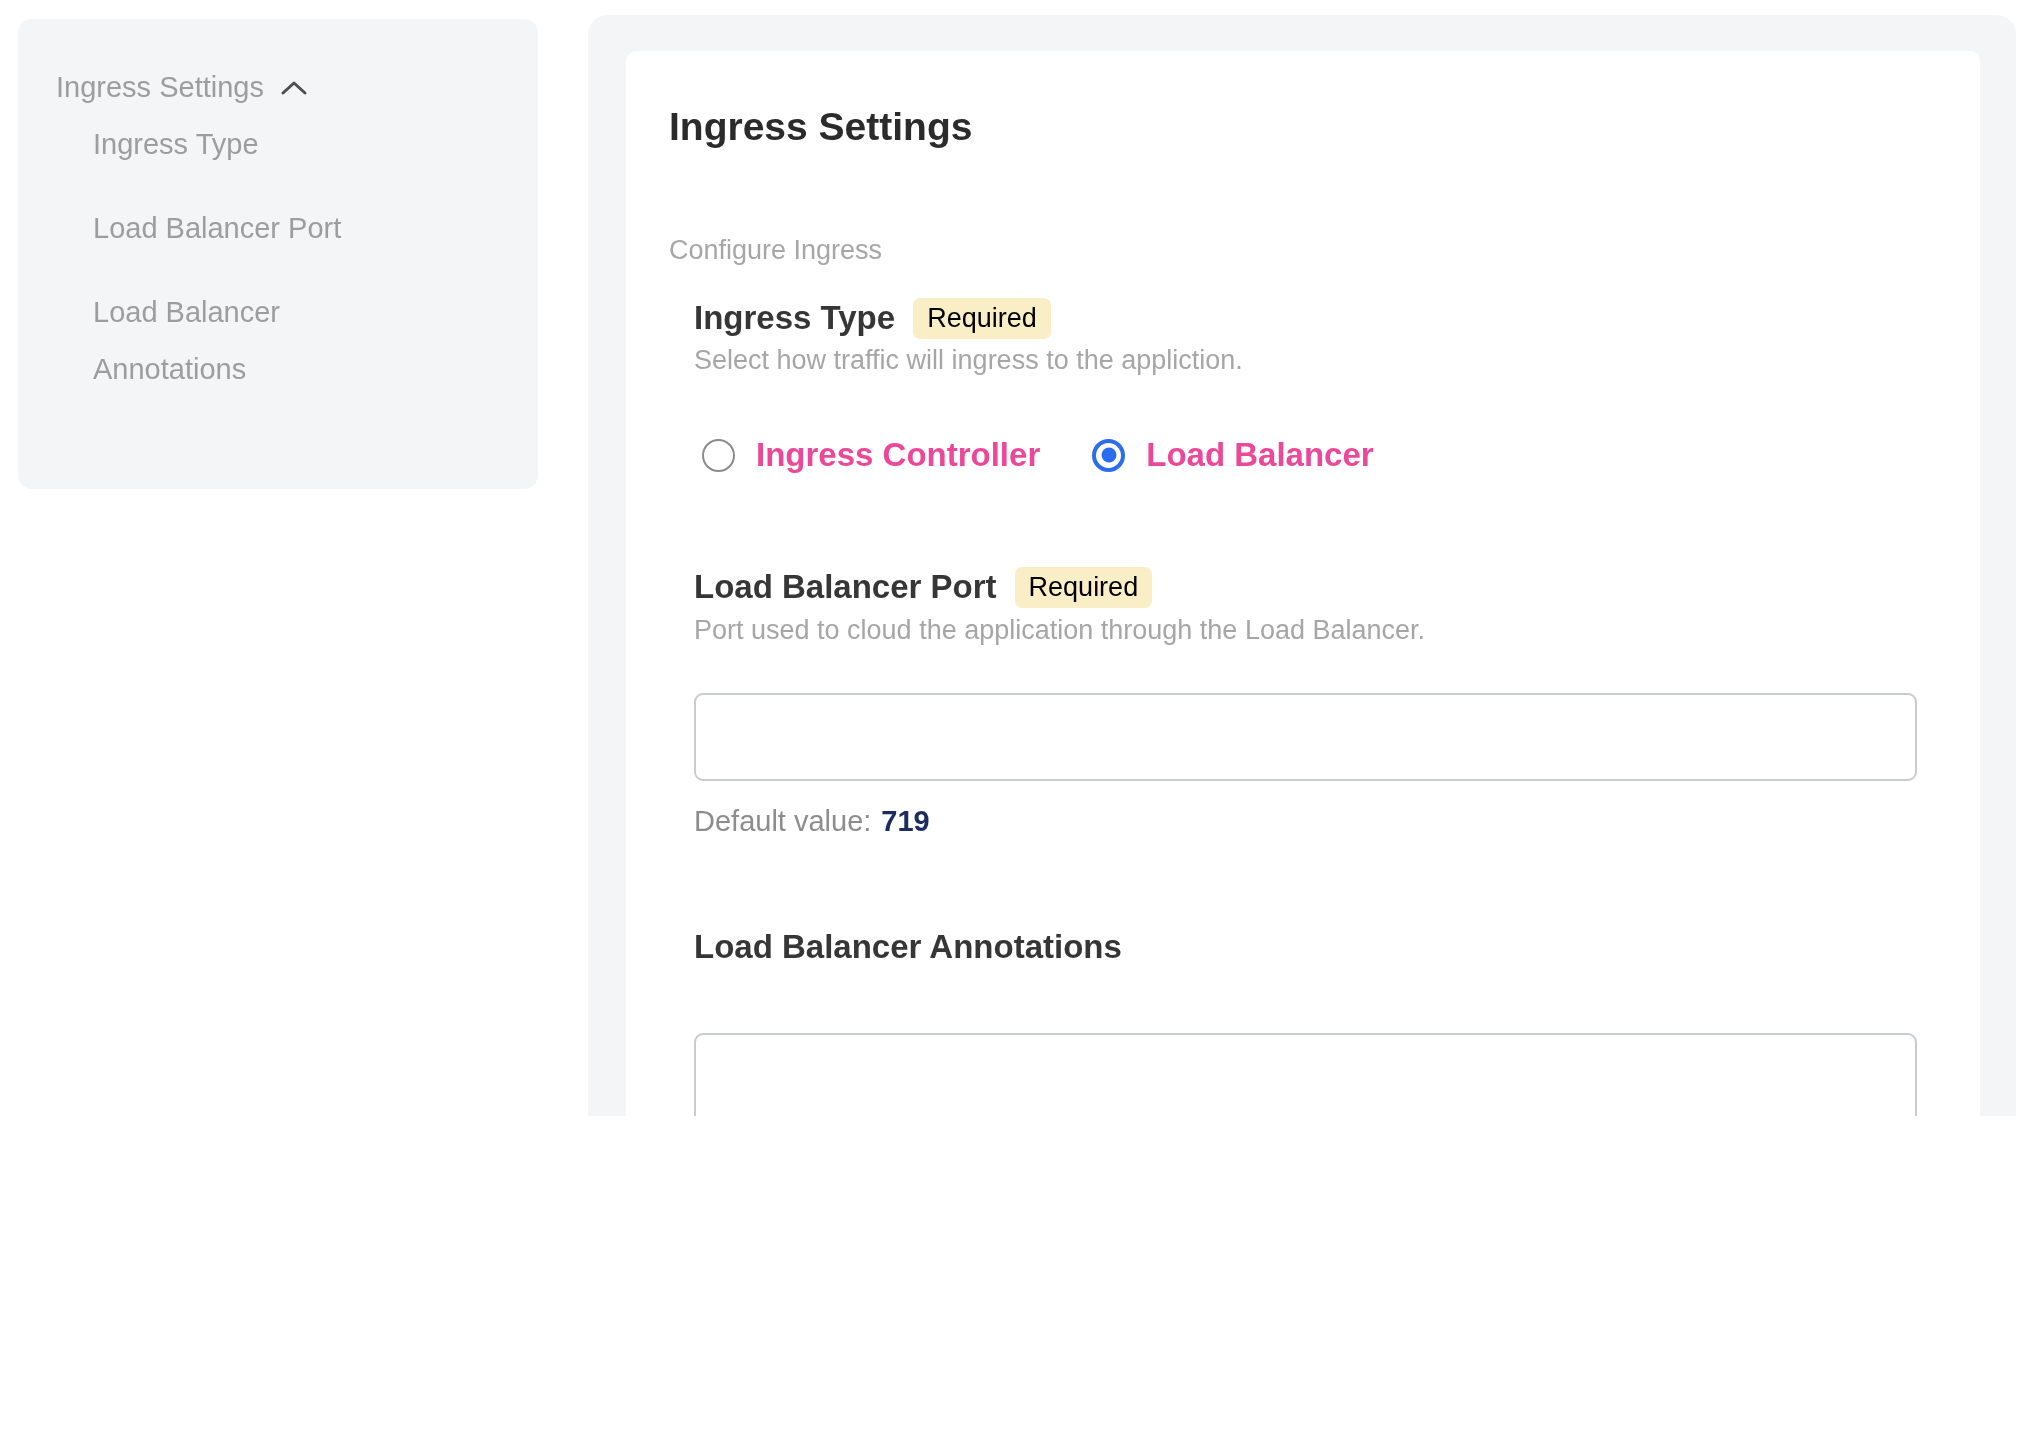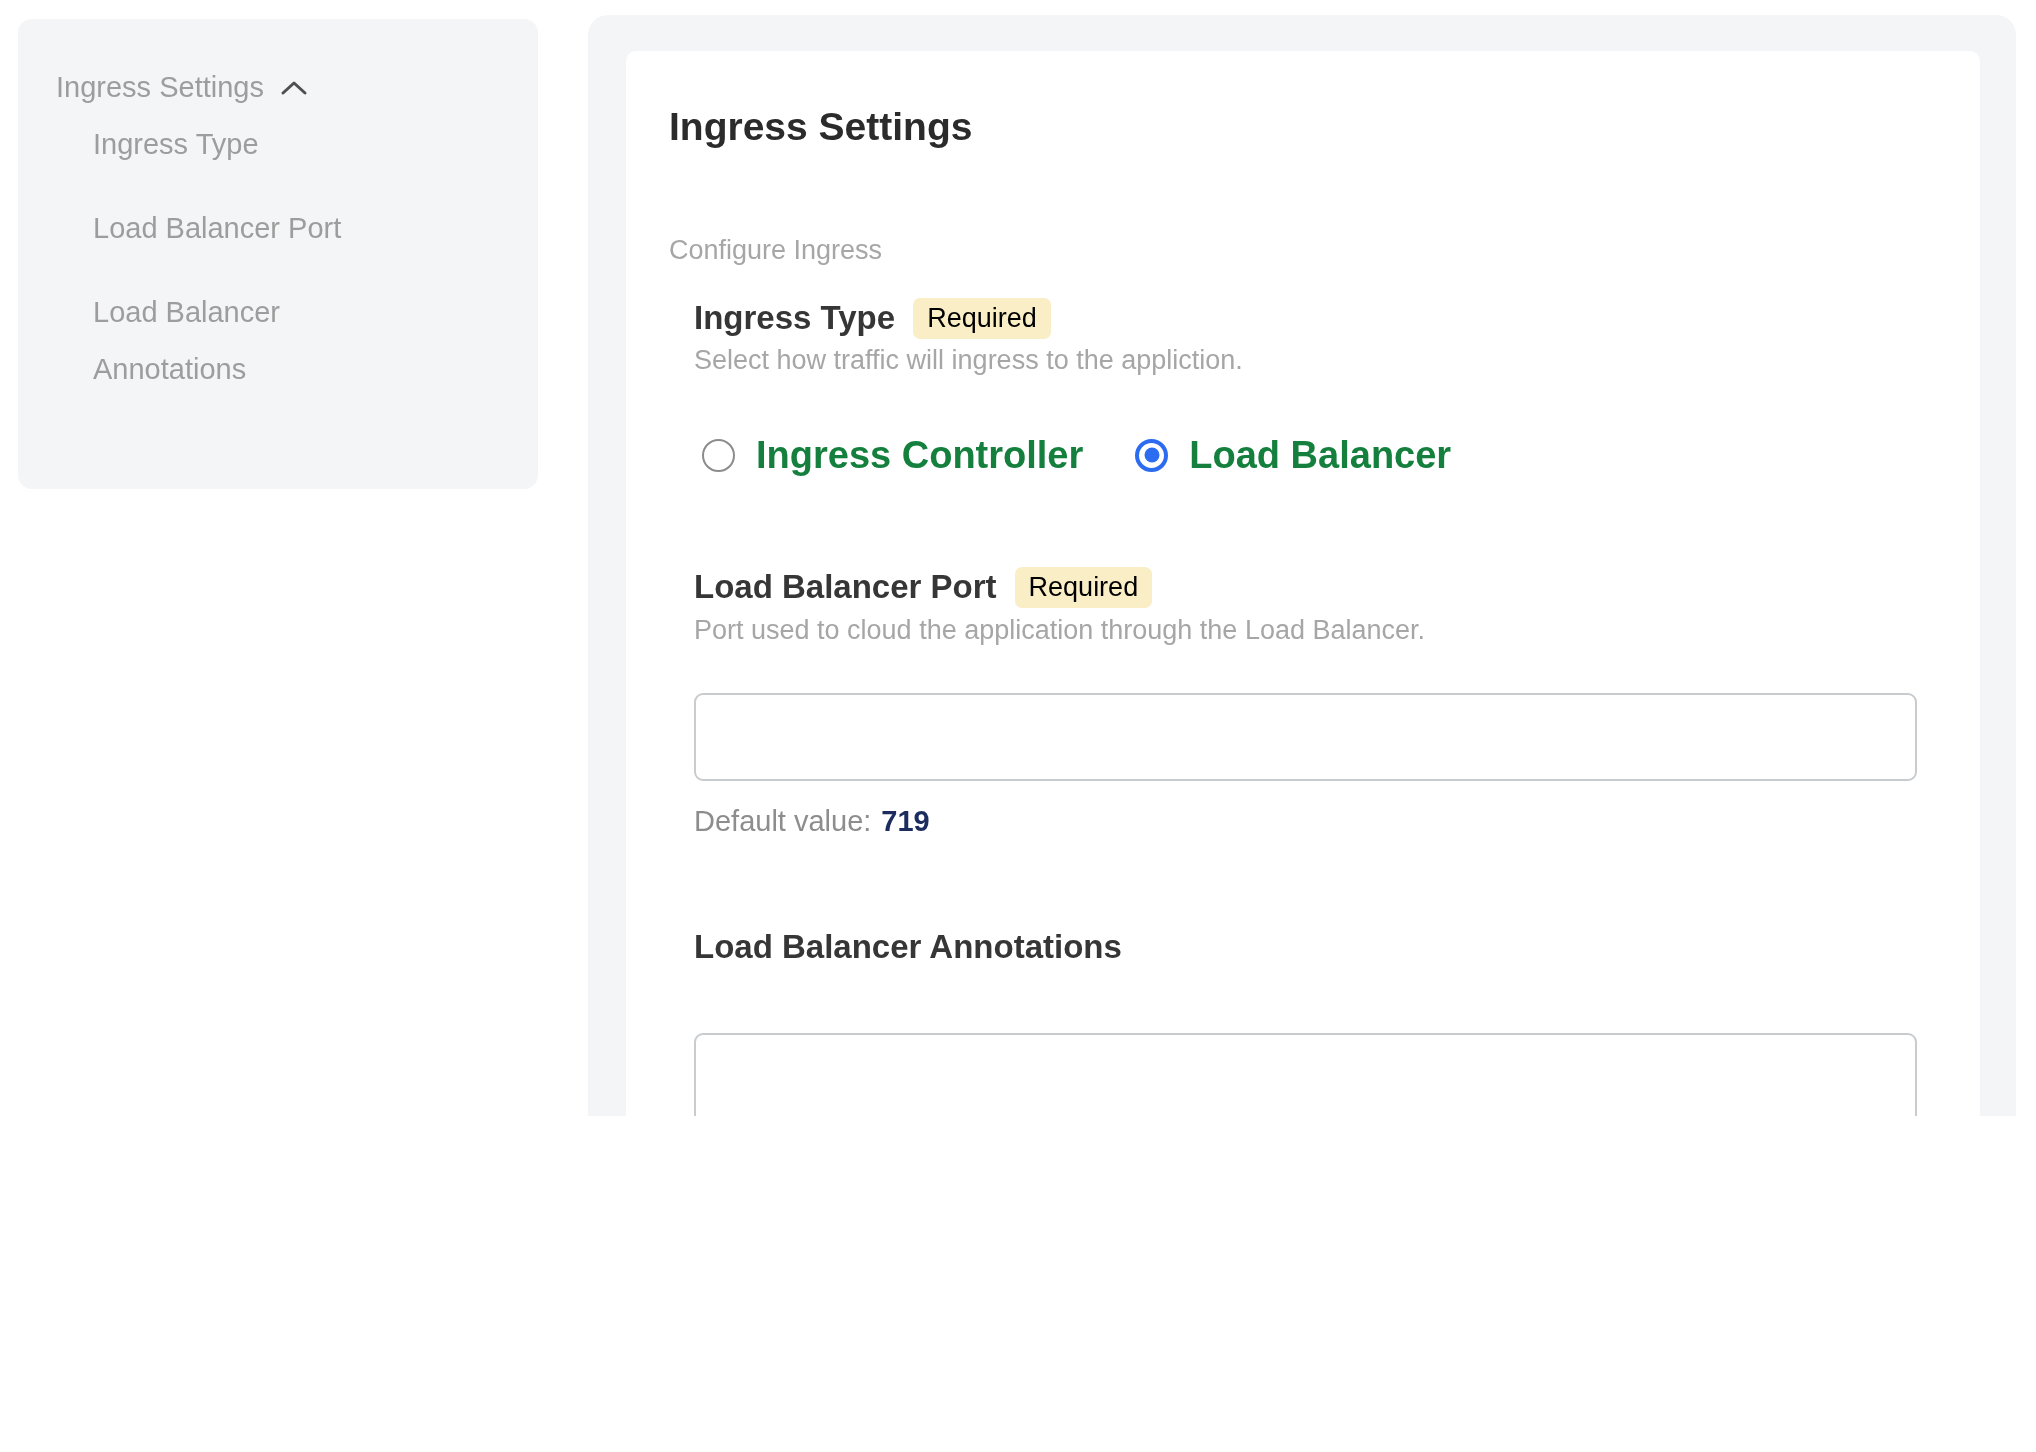--- a/index.html
+++ b/index.html
@@ -140,23 +140,23 @@
   .radio-circle.selected::after {
     content: "";
     position: absolute;
     left: 50%; top: 50%;
     transform: translate(-50%, -50%);
     width: 15px; height: 15px;
     border-radius: 50%;
     background: #2c6cf0;
   }
   .radio-label {
-    font-size: 38px;
+    font-size: 33px;
     font-weight: 600;
-    color: #15803d;
+    color: #ec4899;
   }
 
   
   .port-input {
     position: absolute;
     left: 68px; top: 642px;
     width: 1223px; height: 88px;
     border: 2px solid #c9cccf;
     border-radius: 9px;
     background: #ffffff;

